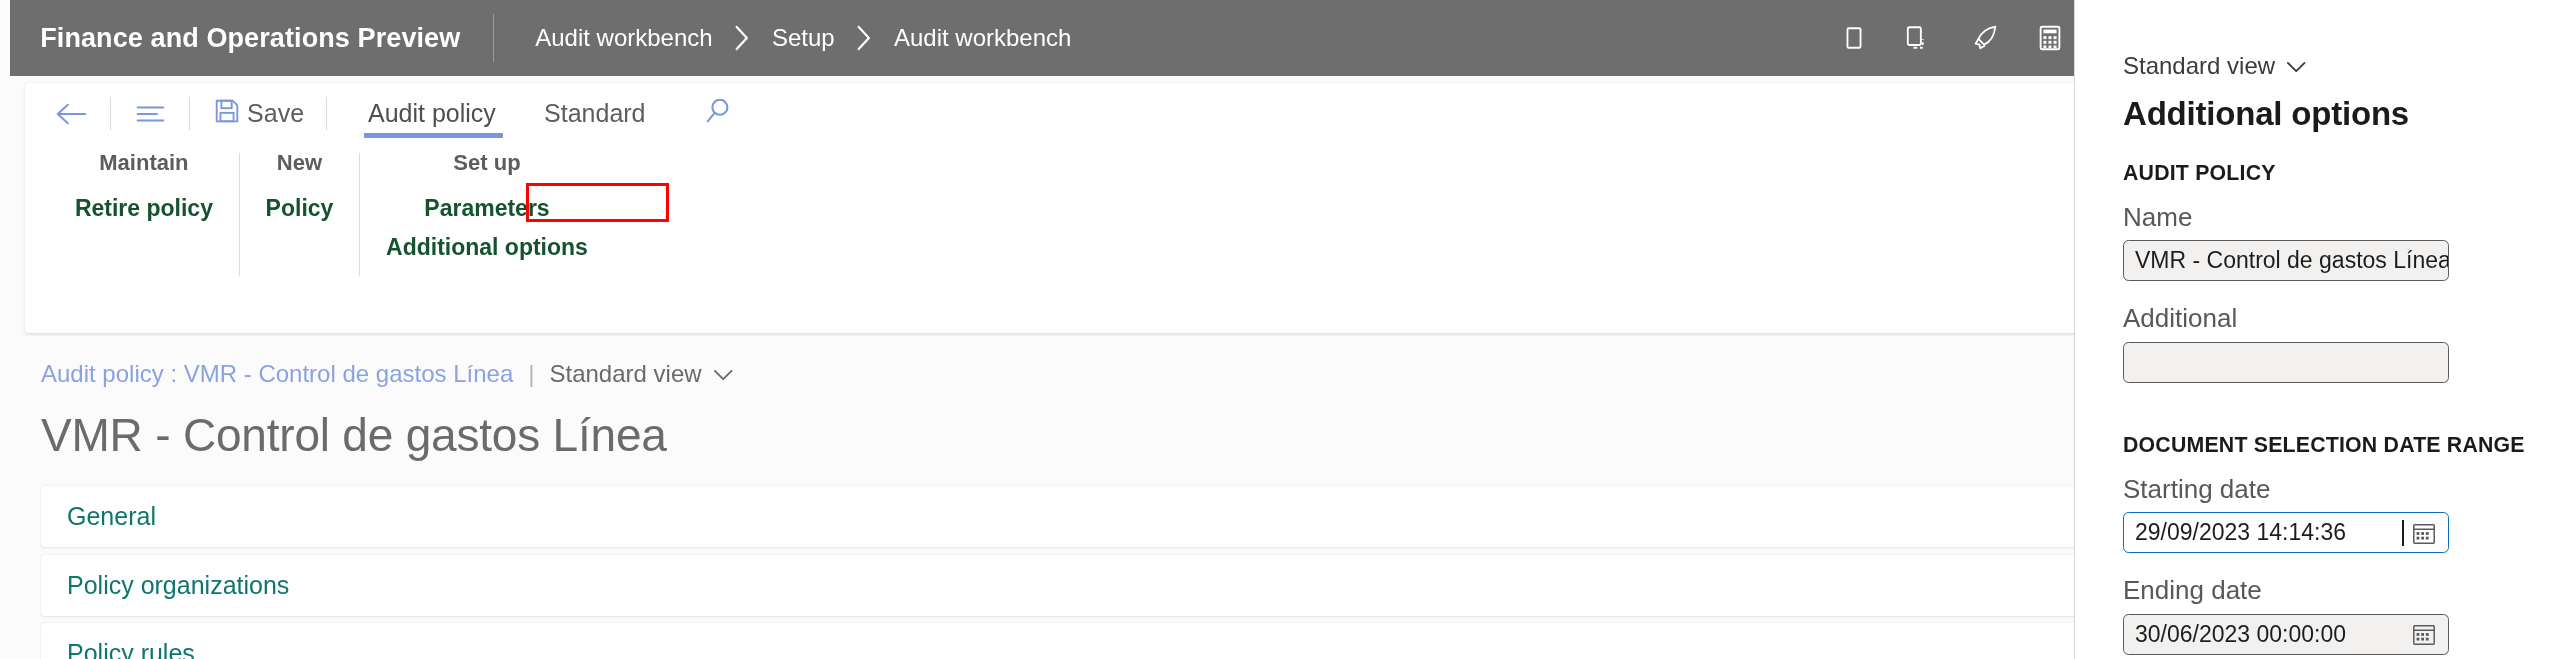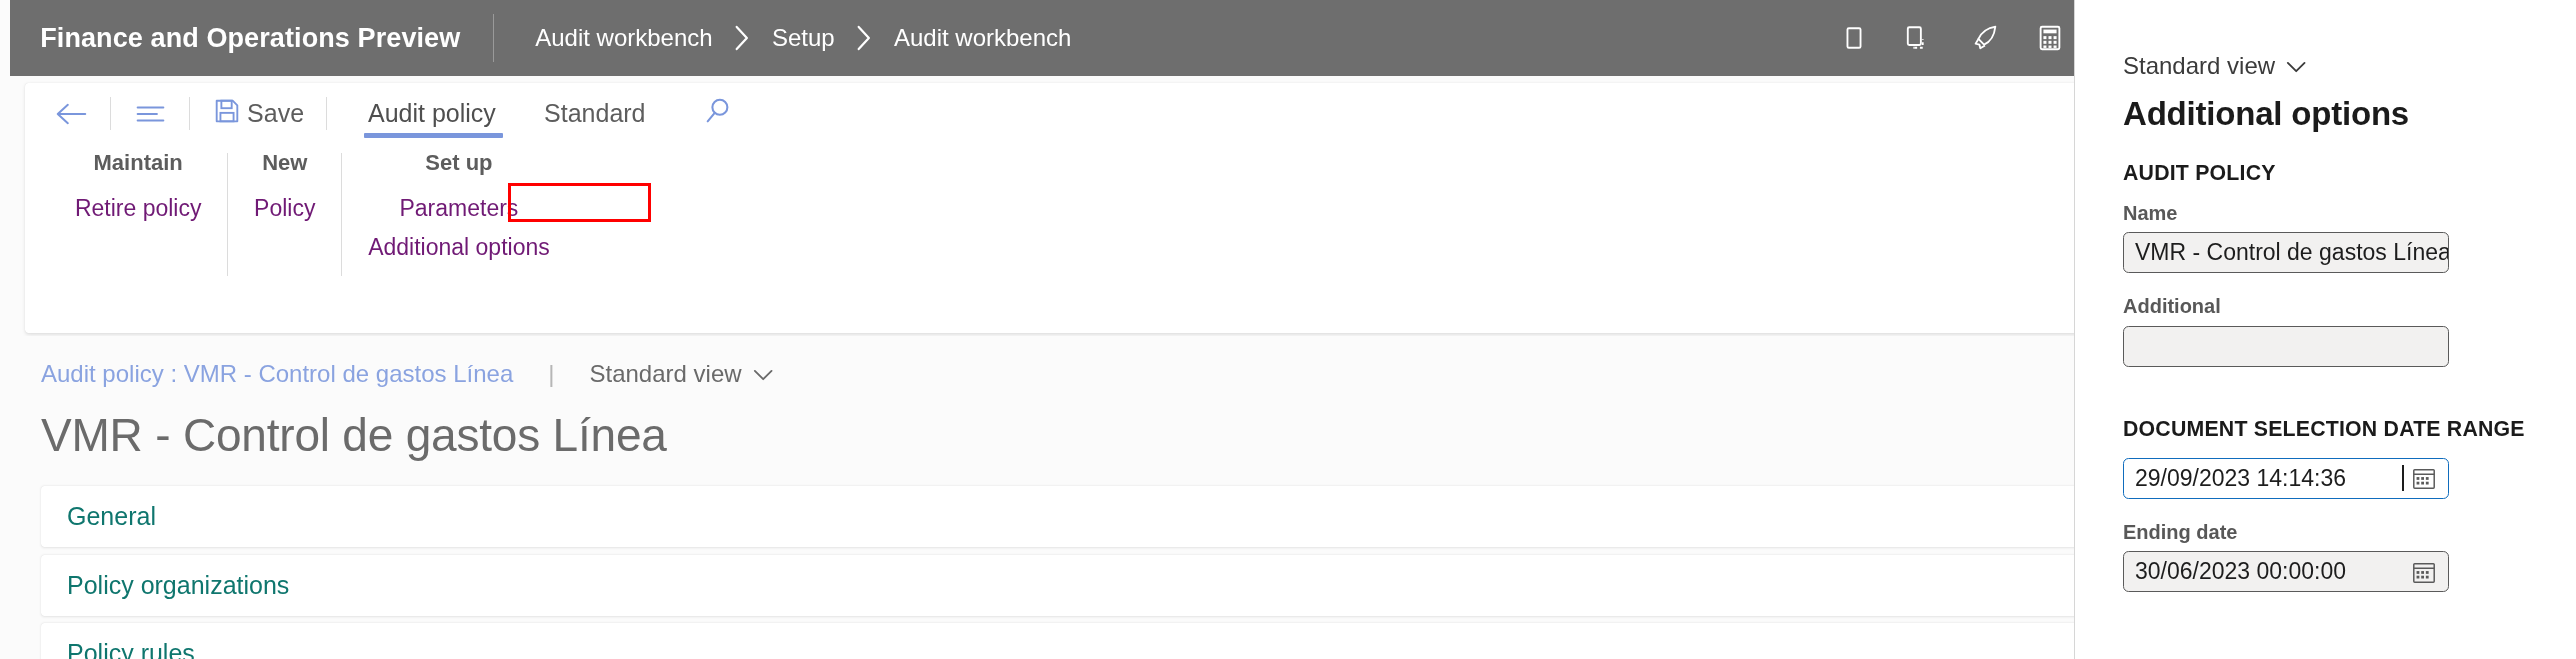--- a/index.html
+++ b/index.html
@@ -147,24 +147,25 @@
     font-size: 22px;
     font-weight: bold;
     color: #5d5d5d;
     width: 100%;
     text-align: center;
     margin-bottom: 13px;
     white-space: nowrap;
   }
   .rgroup .gitem {
     font-size: 23px;
-    color: #701a75;
+    color: #14532d;
     line-height: 39px;
     white-space: nowrap;
     padding: 0 1.9px;
+    font-weight: bold;
   }
   .gsep {
     width: 0.9px;
     background: #dcdcdc;
     align-self: stretch;
     margin-top: 3.7px;
     margin-bottom: 13px;
   }
 
   
@@ -182,21 +183,20 @@
     position: absolute; left: 0; top: 336px;
     width: 2074px; bottom: 0;
     background: #fbfbfb;
     padding-left: 41px;
   }
   .pb-breadcrumb {
     display: flex; align-items: flex-start;
     font-size: 24px;
     padding-top: 24px;
     white-space: nowrap;
-    gap: 20px;
   }
   .pb-breadcrumb .link { color: #8aa3e0; }
   .pb-breadcrumb .vbar { color: #b6b6b6; margin: 0 15px; }
   .pb-breadcrumb .view {
     color: #6a6a6a;
     display: inline-flex; align-items: center; gap: 11px;
   }
   .pb-title {
     font-size: 46px;
     color: #6b6b6b;
@@ -252,25 +252,24 @@
   .sp-group-head {
     font-size: 21.3px;
     font-weight: bold;
     color: #1b1b1b;
     letter-spacing: 0.2px;
     margin-bottom: 16px;
     white-space: nowrap;
   }
   .sp-field { margin-bottom: 22px; }
   .sp-label {
-    font-size: 20px;
+    font-size: 26px;
     color: #585858;
     margin-bottom: 7.4px;
     white-space: nowrap;
-    font-weight: bold;
   }
   .sp-input {
     position: relative;
     width: 326px; height: 41px;
     background: #f2f1f0;
     border: 1.9px solid #5a5a5a;
     border-radius: 5.6px;
     display: flex; align-items: center;
     padding: 0 11px;
     font-size: 23px;
@@ -489,20 +488,21 @@
           <span class="val"></span>
         </div>
       </div>
 
       <div class="sp-gap"></div>
 
       
       <div class="sp-group-head">DOCUMENT SELECTION DATE RANGE</div>
 
       <div class="sp-field">
+        <div class="sp-label">Starting date</div>
         <div class="sp-input focused">
           <span class="val">29/09/2023 14:14:36</span>
           <span class="caret"></span>
           <span class="cal-icon">
             <svg width="26" height="26" viewBox="0 0 28 28">
               <rect x="3" y="5" width="22" height="20" rx="1" fill="none" stroke="#5a5a5a" stroke-width="1.6"></rect>
               <path d="M3 10 H25" fill="none" stroke="#5a5a5a" stroke-width="1.6"></path>
               <g fill="#5a5a5a">
                 <rect x="6" y="13" width="3" height="3"></rect>
                   <rect x="11" y="13" width="3" height="3"></rect>

